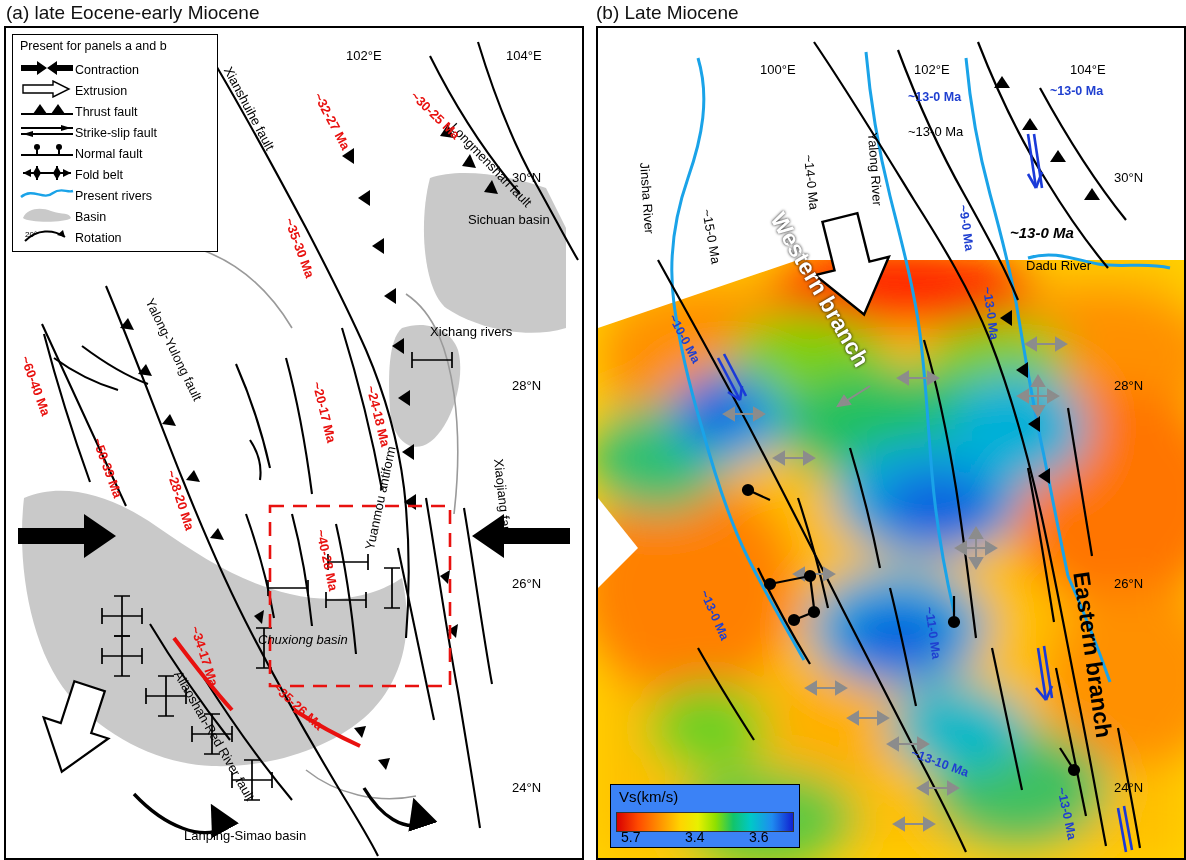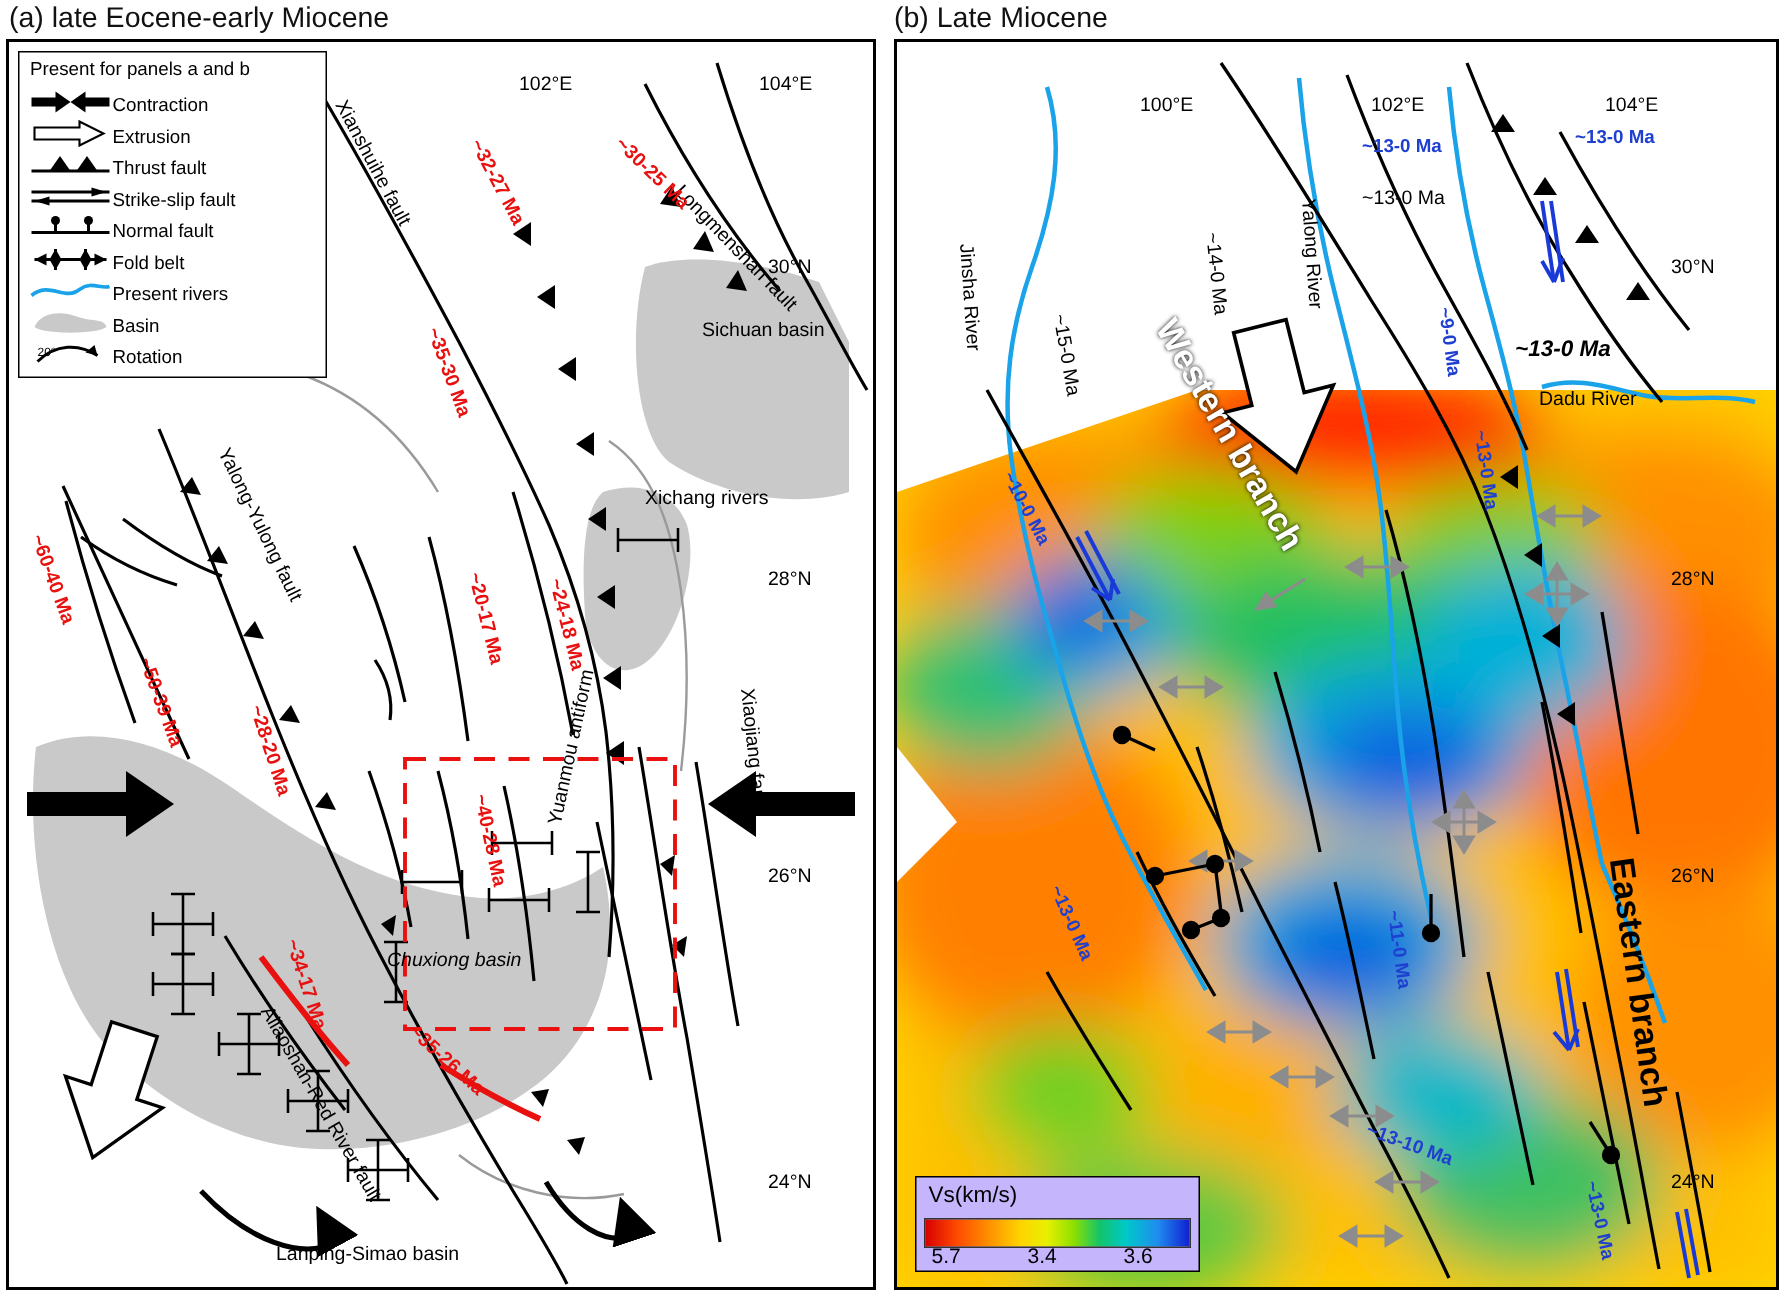--- a/index.html
+++ b/index.html
@@ -28,21 +28,21 @@
   .red{color:#e8110f;font-weight:bold;font-size:13px;}
   .blue{color:#1f3fd0;font-weight:bold;font-size:12.5px;}
   .rot{transform-origin:0 0;}
 
   .tick{position:absolute;font-size:13px;color:#000;}
 
   
   .svgfull{position:absolute;left:0;top:0;width:100%;height:100%;}
 
   
-  .cbar{position:absolute;left:12px;bottom:10px;width:188px;height:62px;background:#c4b5fd;border:1.6px solid #000;z-index:30;margin-top:13px;}
+  .cbar{position:absolute;left:12px;bottom:10px;width:188px;height:62px;background:#3b82f6;border:1.6px solid #000;z-index:30;margin-top:13px;}
   .cbar-title{font-size:15px;margin:3px 0 2px 8px;}
   .cbar-grad{position:absolute;left:5px;right:5px;top:27px;height:18px;
      background:linear-gradient(to right,#d80000 0%,#ff4b00 12%,#ff9000 24%,#ffd400 36%,#e8f000 46%,#8fe000 56%,#12c46a 66%,#00c8c8 76%,#1f8cf0 88%,#1020d0 100%);
      border:1px solid #333;}
   .cbar-ticks{position:absolute;left:0;right:0;top:44px;height:18px;}
   .cbar-ticks span{position:absolute;font-size:14px;}
 </style>
 </head>
 <body>
 

